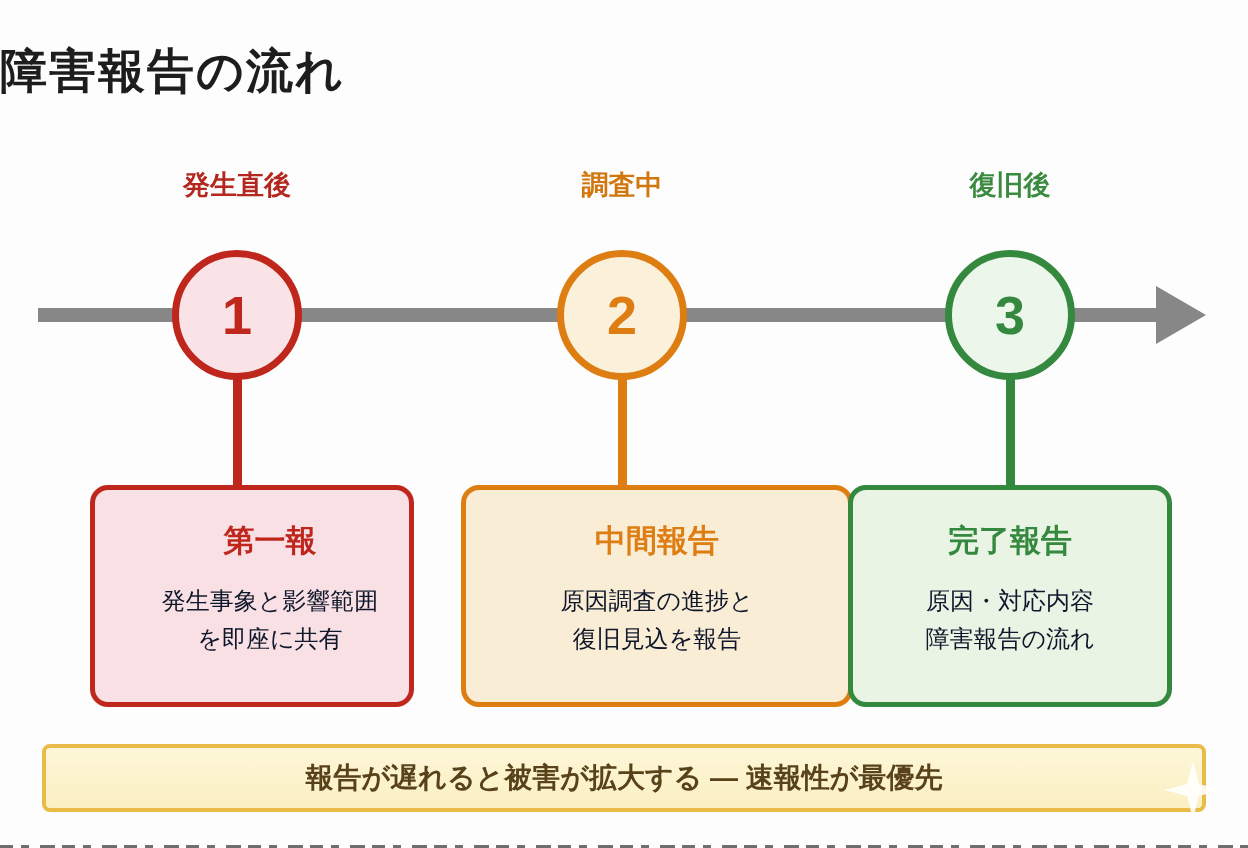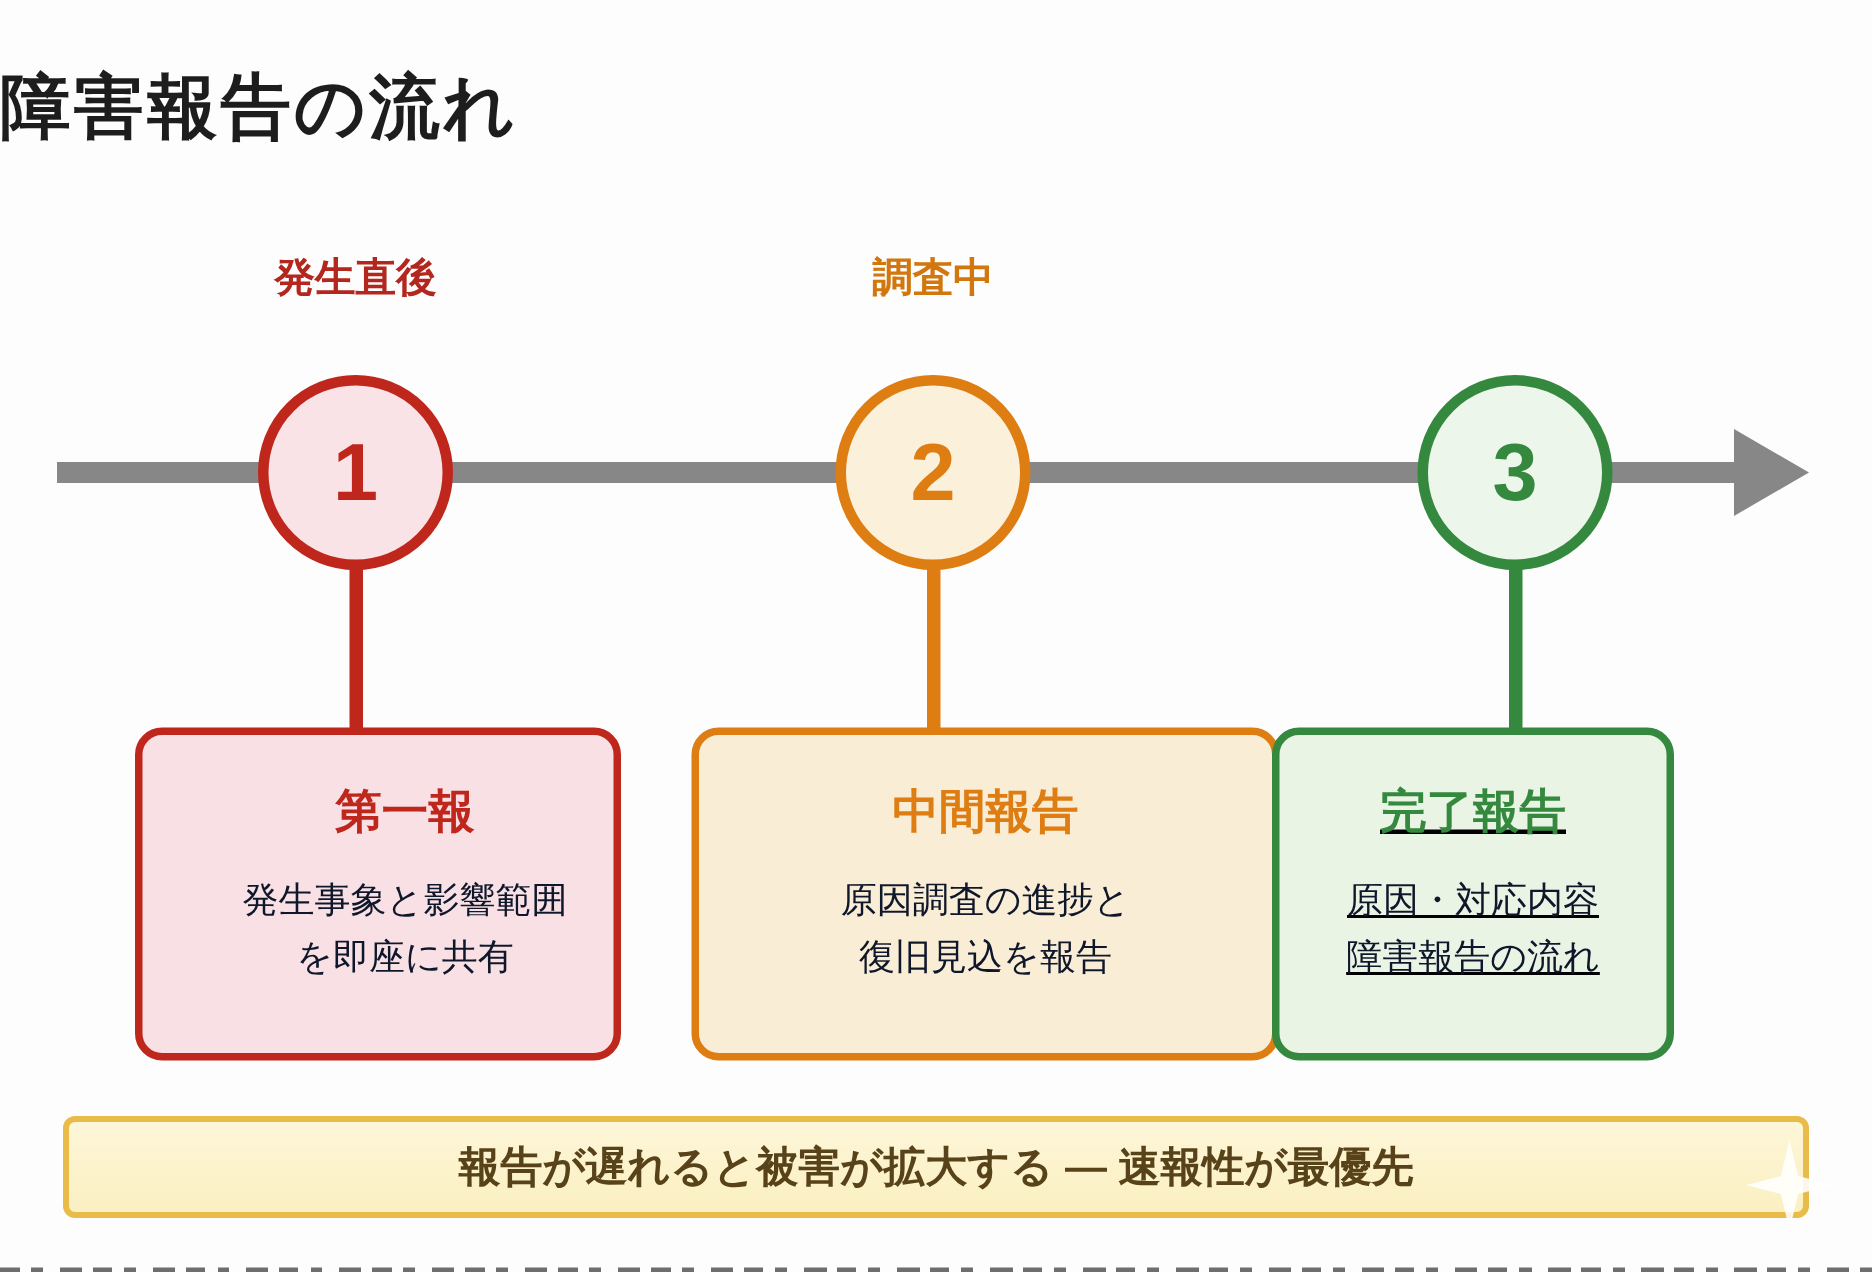--- a/index.html
+++ b/index.html
@@ -102,21 +102,21 @@
   .step2{--accent:#dd7d12;--circle-fill:#fbf0da;--card-fill:#faedd6;}
   .step3{--accent:#35893f;--circle-fill:#edf6ea;--card-fill:#e9f4e5;}
   .c1{left:172px;}
   .c2{left:557px;}
   .c3{left:945px;}
   .s1{left:233px;}
   .s2{left:618px;}
   .s3{left:1006px;}
   .card1{left:90px;width:324px;padding-left:36px;}
   .card2{left:461px;width:392px;}
-  .card3{left:848px;width:268px;text-decoration:underline;}
+  .card3{left:848px;width:324px;}
   
   .banner{
     position:absolute;
     left:42px;top:744px;
     width:1164px;height:68px;
     box-sizing:border-box;
     border:4px solid #e9bc4a;
     border-radius:8px;
     background:linear-gradient(#fdf6d8,#fbf0c2);
     display:flex;align-items:center;justify-content:center;
@@ -147,20 +147,21 @@
 </style>
 </head>
 <body>
 
 <div class="stage">
 
   <div class="page-title">障害報告の流れ</div>
 
   <div class="phase-label lbl1">発生直後</div>
   <div class="phase-label lbl2">調査中</div>
+  <div class="phase-label lbl3">復旧後</div>
 
   <div class="timeline-bar"></div>
   <div class="timeline-arrowhead"></div>
 
   <div class="step-circle step1 c1">
     <span>1</span>
   </div>
   <div class="stem step1 s1"></div>
   <div class="card step1 card1">
     <div class="card-title">第一報</div>

